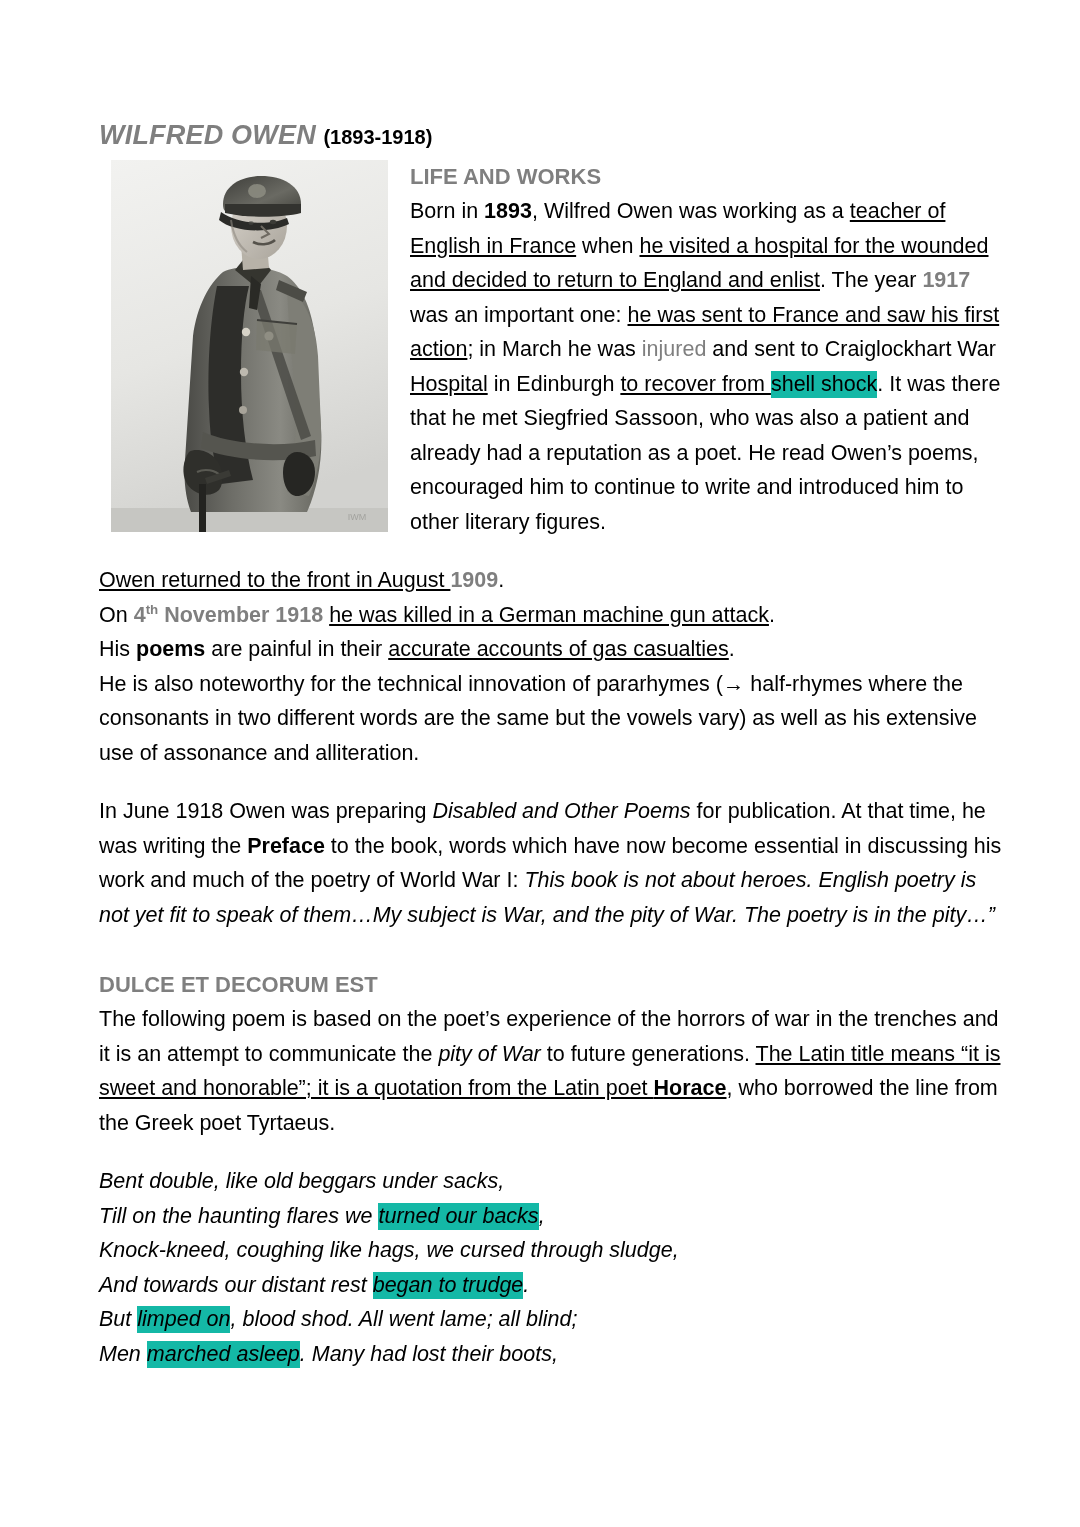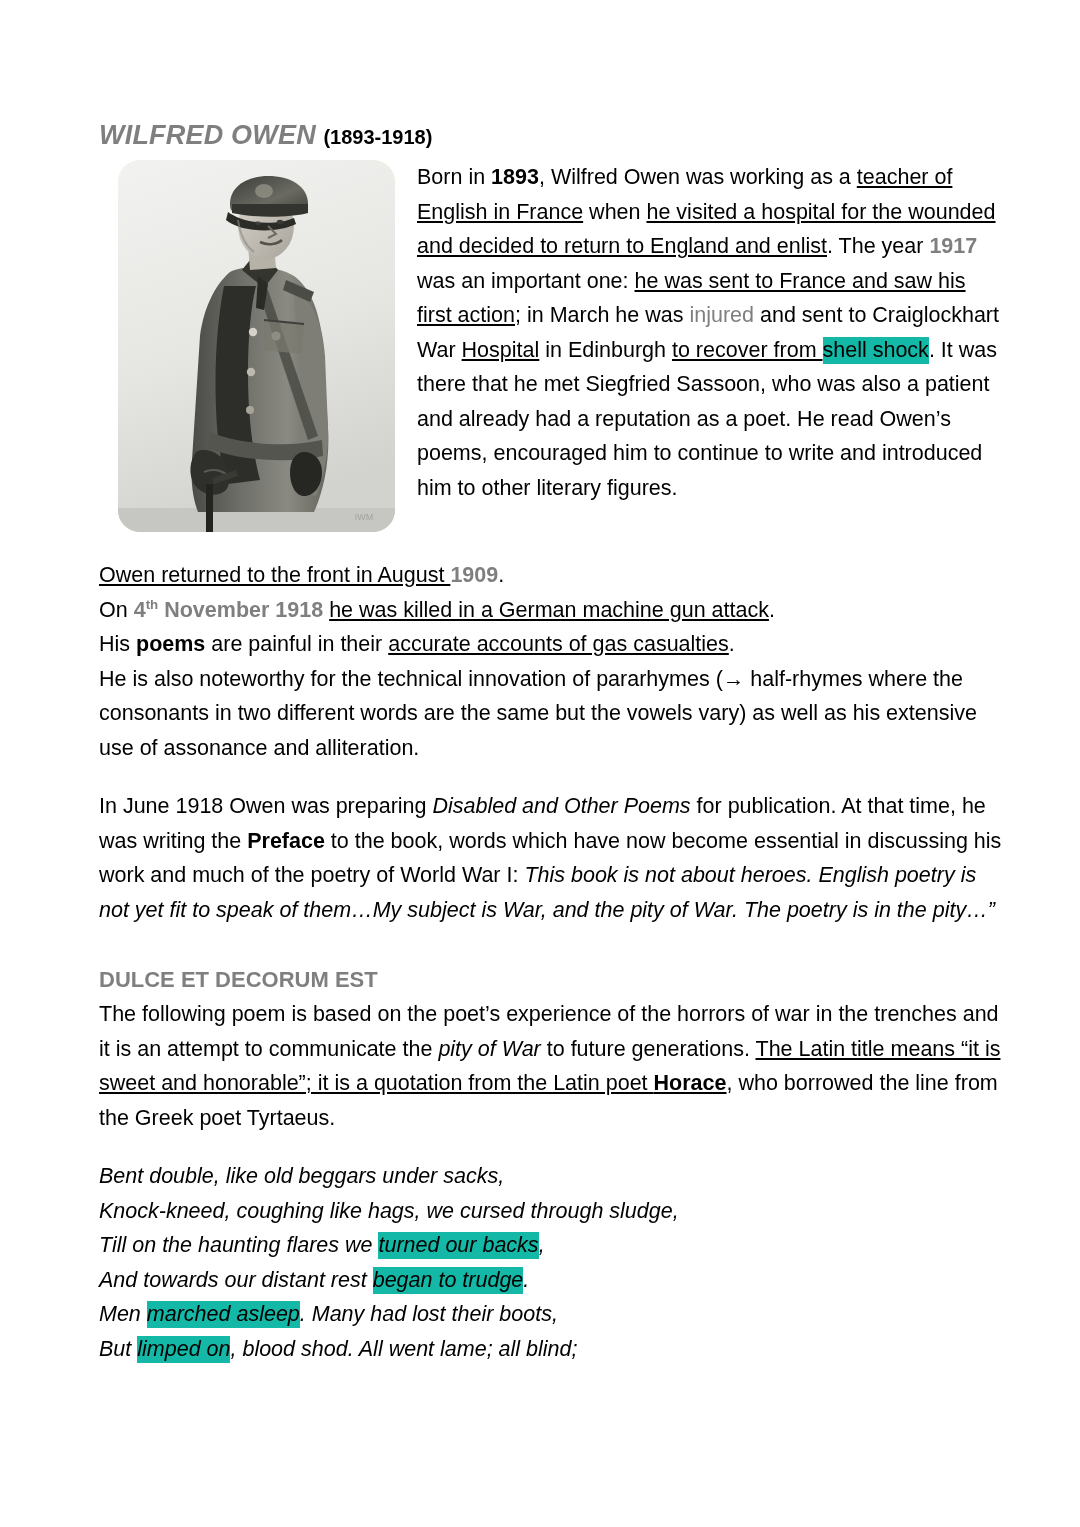--- a/index.html
+++ b/index.html
@@ -47,25 +47,24 @@
     color: #000000;
     font-size: 20px;
     font-style: normal;
   }
 
   
   .portrait {
     float: left;
     width: 277px;
     height: 372px;
-    margin: 0 22px 2px 19px;
+    margin: 0 22px 2px 12px;
     position: relative;
     overflow: hidden;
     background: #fef9c3;
-    border-radius: 22px;
   }
   .portrait svg { display:block; width:100%; height:100%; }
 
   
   .section-head {
     font-weight: bold;
     color: #7f7f7f;
     font-size: 22px;
     line-height: 34px;
     margin: 0;
@@ -194,41 +193,42 @@
         <rect x="88" y="324" width="7" height="48" fill="#232320"></rect>
         <path d="M94 318 L118 310 L120 316 L96 324 Z" fill="#3a3a35"></path>
 
         <path d="M186 292 C196 292 204 300 204 312 C204 326 196 336 186 336
                  C178 336 172 326 172 312 C172 300 178 292 186 292 Z" fill="#262623"></path>
 
         <text x="246" y="360" font-family="Liberation Sans, sans-serif" font-size="9" fill="#9a9a96" opacity="0.8" text-anchor="middle">IWM</text>
       </svg>
     </div>
 
+    <div class="section-head">LIFE AND WORKS</div>
 
     <p class="body"><span>Born in </span><b class="bk">1893</b><span>, Wilfred Owen was working as a </span><u class="ul">teacher of English in France</u><span> when </span><u class="ul">he visited a hospital for the wounded and decided to return to England and enlist</u><span>.</span>
       <span>The year </span><b class="gy">1917</b><span> was an important one: </span><u class="ul">he was sent to France and saw his first action</u><span>; in March he was </span><span class="gy">injured</span><span> and sent to Craiglockhart War </span><u class="ul">Hospital</u><span> in Edinburgh </span><u class="ul">to recover from </u><mark class="hl">shell shock</mark><span>.</span>
       <span>It was there that he met Siegfried Sassoon, who was also a patient and already had a reputation as a poet. He read Owen’s poems, encouraged him to continue to write and introduced him to other literary figures.</span></p>
 
     <div class="clearer"></div>
 
     <p class="body gap"><u class="ul">Owen returned to the front in August </u><b class="gy">1909</b><span>.</span><br>
       <span>On </span><b class="gy"><span>4</span><sup class="sup">th</sup><span> November 1918</span></b><span> </span><u class="ul">he was killed in a German machine gun attack</u><span>.</span><br>
       <span>His </span><b class="bk">poems</b><span> are painful in their </span><u class="ul">accurate accounts of gas casualties</u><span>.</span><br>
       <span>He is also noteworthy for the technical innovation of pararhymes (→ half-rhymes where the consonants in two different words are the same but the vowels vary) as well as his extensive use of assonance and alliteration.</span></p>
 
     <p class="body gap"><span>In June 1918 Owen was preparing </span><i class="it">Disabled and Other Poems</i><span> for publication. At that time, he was writing the </span><b class="bk">Preface</b><span> to the book, words which have now become essential in discussing his work and much of the poetry of World War I: </span><i class="it">This book is not about heroes. English poetry is not yet fit to speak of them…My subject is War, and the pity of War. The poetry is in the pity…”</i></p>
 
     <div class="section-head" style="margin-top:36px;">DULCE ET DECORUM EST</div>
 
     <p class="body"><span>The following poem is based on the poet’s experience of the horrors of war in the trenches and it is an attempt to communicate the </span><i class="it">pity of War</i><span> to future generations. </span><u class="ul">The Latin title means “it is sweet and honorable”; it is a quotation from the Latin poet </u><u class="ul"><b class="bk">Horace</b></u><span>, who borrowed the line from the Greek poet Tyrtaeus.</span></p>
 
     <div class="poem" style="margin-top:24px;">
       <div>Bent double, like old beggars under sacks,</div>
+      <div><span>Till on the haunting flares we </span><mark class="hl">turned our backs</mark><span>,</span></div>
       <div>Knock-kneed, coughing like hags, we cursed through sludge,</div>
-      <div><span>Till on the haunting flares we </span><mark class="hl">turned our backs</mark><span>,</span></div>
       <div><span>And towards our distant rest </span><mark class="hl">began to trudge</mark><span>.</span></div>
+      <div><span>But </span><mark class="hl">limped on</mark><span>, blood shod. All went lame; all blind;</span></div>
       <div><span>Men </span><mark class="hl">marched asleep</mark><span>. Many had lost their boots,</span></div>
-      <div><span>But </span><mark class="hl">limped on</mark><span>, blood shod. All went lame; all blind;</span></div>
     </div>
 
   </div>
 </div>
 
 </body></html>

